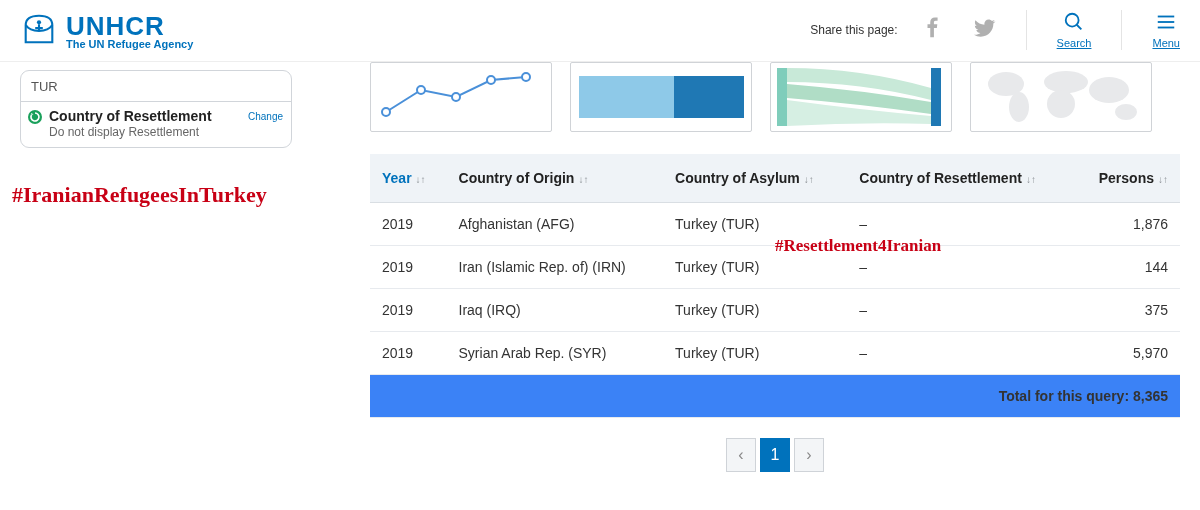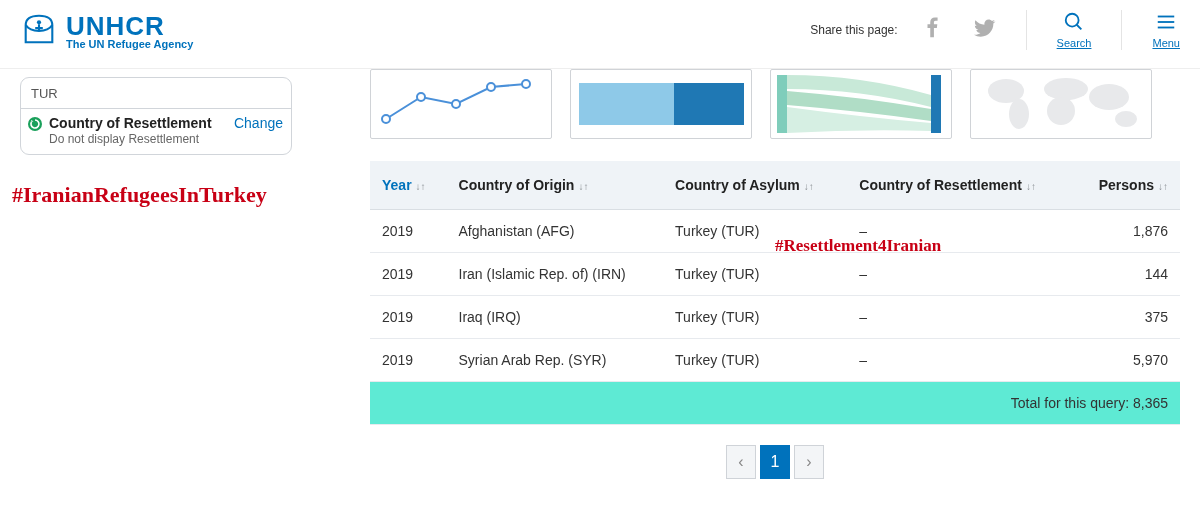--- a/index.html
+++ b/index.html
@@ -1,18 +1,18 @@
 <!DOCTYPE html>
 <html><head>
 <meta charset="utf-8">
 <style>
   * { box-sizing: border-box; margin: 0; padding: 0; }
   body { font-family: -apple-system, BlinkMacSystemFont, "Segoe UI", Arial, sans-serif; background: #fff; color: #333; width: 1200px; height: 510px; overflow: hidden; position: relative; }
 
-  .topbar { display: flex; justify-content: space-between; align-items: flex-start; padding: 10px 20px 4px 20px; border-bottom: 1px solid #eee; height: 69px; }
+  .topbar { display: flex; justify-content: space-between; align-items: flex-start; padding: 10px 20px 4px 20px; border-bottom: 1px solid #eee; height: 62px; }
   .logo { display: flex; align-items: center; gap: 8px; color: #0072bc; }
   .logo-icon svg { width: 38px; height: 38px; }
   .logo-text { display: flex; flex-direction: column; line-height: 1; }
   .logo-main { font-size: 26px; font-weight: 800; letter-spacing: 1px; }
   .logo-sub { font-size: 11px; color: #0072bc; font-weight: 600; }
   .top-right { display: flex; align-items: center; gap: 30px; justify-content: flex-end; }
   .share-label { font-size: 12px; color: #333; margin-right: -6px; }
   .share-icon { color: #b0b0b0; cursor: pointer; }
   .share-icon svg { width: 22px; height: 22px; }
   .header-sep { width: 1px; height: 40px; background: #e4e4e4; }
@@ -21,35 +21,35 @@
 
   .main { display: flex; padding: 0 20px; gap: 0; position: relative; }
   .sidebar { width: 272px; flex-shrink: 0; padding-top: 8px; }
   .filter-box { border: 1px solid #d1d5da; border-radius: 9px; background: #fff; }
   .filter-tag-row { padding: 6px 10px; }
   .filter-tag { font-size: 13px; color: #555; }
   .facet { border-top: 1px solid #d1d5da; padding: 6px 8px 8px 28px; position: relative; }
   .facet-icon { position: absolute; left: 6px; top: 7px; width: 16px; height: 16px; }
   .facet-top { display: flex; justify-content: space-between; align-items: center; }
   .facet-title { font-size: 14px; font-weight: 700; color: #222; }
-  .facet-change { font-size: 14px; color: #0072bc; cursor: pointer; }
+  .facet-change { font-size: 10px; color: #0072bc; cursor: pointer; }
   .facet-sub { font-size: 12px; color: #666; margin-top: 1px; }
 
   .content { flex: 1; padding-left: 78px; padding-top: 0; }
   .thumbs { display: flex; gap: 18px; margin-bottom: 22px; }
   .thumb { width: 182px; height: 70px; border: 1px solid #d0d3d7; border-radius: 2px; background: #fff; display: flex; align-items: center; justify-content: center; overflow: hidden; }
 
   table.data { width: 100%; border-collapse: collapse; }
   table.data th { text-align: left; font-size: 14px; font-weight: 700; color: #222; padding: 16px 12px; background: #eff3f7; border-bottom: 1px solid #d9dee3; }
   table.data th:first-child { color: #0072bc; }
   table.data th:last-child { text-align: right; }
   .sort-ic { font-size: 10px; color: #8a8f94; margin-left: 4px; vertical-align: middle; }
   table.data td { font-size: 14px; padding: 13px 12px; border-bottom: 1px solid #e7eaee; color: #333; }
   table.data td:last-child { text-align: right; }
-  .total-row td { background: #5eead4; font-weight: 400; text-align: right; border-bottom: none; padding: 12px 14px; margin-top: 32px; }
+  .total-row td { background: #3b82f6; font-weight: 700; text-align: right; border-bottom: none; padding: 12px 14px; margin-top: 32px; }
 
   .pager { display: flex; justify-content: center; gap: 4px; margin-top: 20px; }
   .pager-btn { border: 1px solid #cfd3d8; background: #f3f5f7; color: #888; width: 30px; height: 34px; display: flex; align-items: center; justify-content: center; font-size: 16px; cursor: pointer; }
   .pager-btn.active { background: #0072bc; color: #fff; border-color: #0072bc; }
 
   .overlay-1 { position: absolute; left: 12px; top: 182px; color: #c80015; font-family: Georgia, "Times New Roman", serif; font-size: 22px; font-weight: 700; z-index: 5; }
   .overlay-2 { position: absolute; left: 775px; top: 236px; color: #c80015; font-family: Georgia, "Times New Roman", serif; font-size: 17px; font-weight: 700; z-index: 5; }
 </style>
 </head>
 <body>

